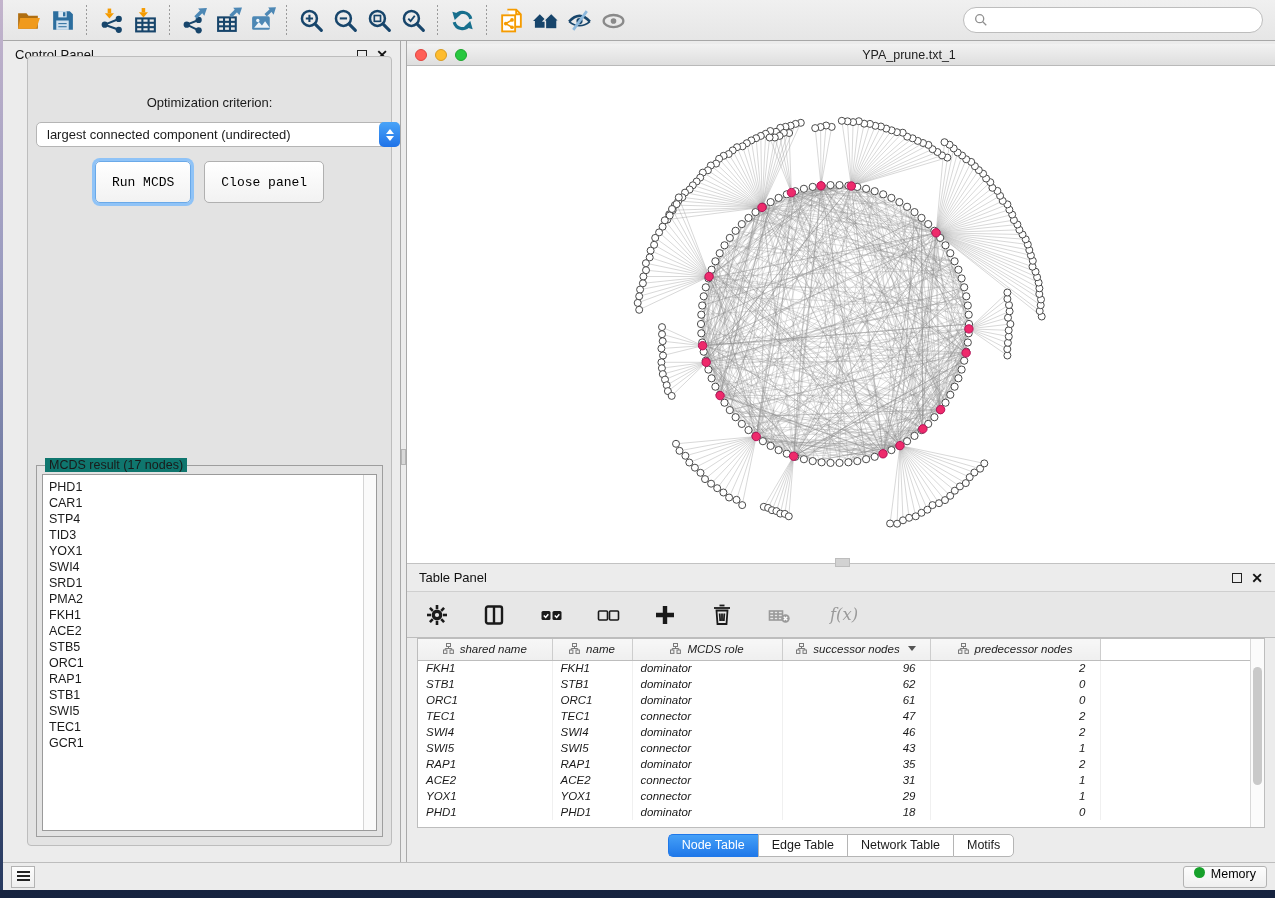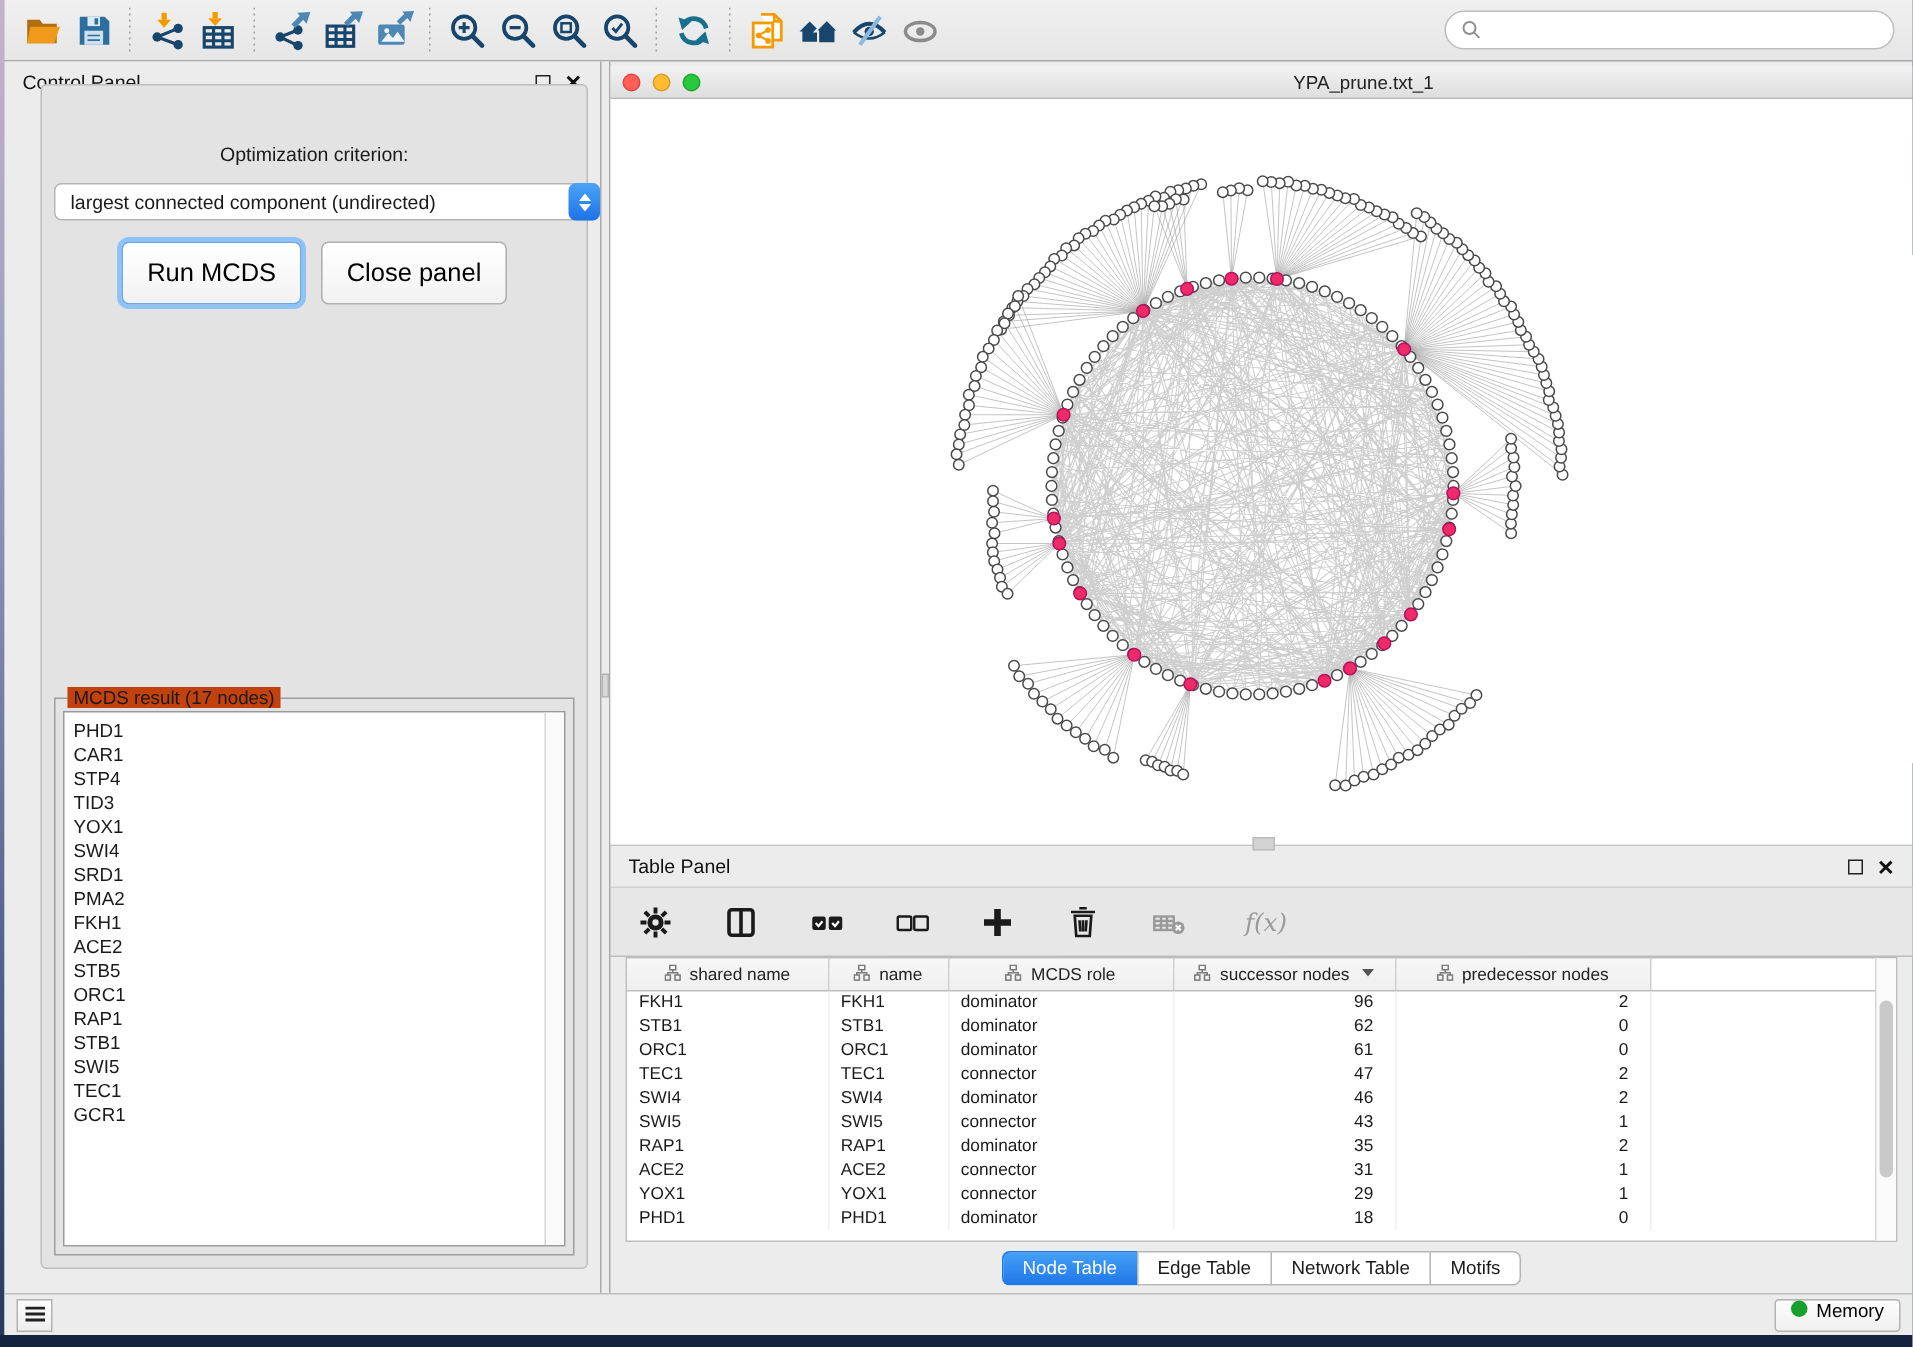--- a/index.html
+++ b/index.html
@@ -50,26 +50,26 @@
   .dropdown { margin:12px auto 0 auto; width:364px; height:25px; background:#fff; border:1px solid #b5b5b5;
     border-radius:5px; display:flex; align-items:center; cursor:pointer; }
   .dropdown .val { flex:1; padding:0 10px; font-size:13px; white-space:nowrap; }
   .dd-step { width:21px; height:25px; margin:-1px -1px -1px 0; border-radius:5px; flex:0 0 auto;
     background:linear-gradient(180deg,#4aa4f8,#1e72e8); display:flex; flex-direction:column;
     align-items:center; justify-content:center; gap:2px; }
   .dd-step .up { width:0; height:0; border-left:4px solid transparent; border-right:4px solid transparent; border-bottom:5px solid #fff; }
   .dd-step .dn { width:0; height:0; border-left:4px solid transparent; border-right:4px solid transparent; border-top:5px solid #fff; }
   .btn-row { display:flex; justify-content:center; gap:13px; margin-top:14px; }
   .mac-btn { height:42px; padding:0 16px; background:linear-gradient(180deg,#ffffff,#f2f2f2);
-    border:1px solid #b0b0b0; border-radius:5px; font-size:17px; cursor:pointer; font-family:Liberation Sans, sans-serif; }
+    border:1px solid #b0b0b0; border-radius:5px; font-size:13px; cursor:pointer; font-family:Liberation Mono, monospace; }
   .mac-btn.focused { box-shadow:0 0 0 3px #8fc3f7; border-color:#6aa9e8; }
 
   .result-group { margin-top:auto; position:relative; border:1px solid #9e9e9e; height:372px;
     display:flex; padding:8px 5px 5px 5px; }
-  .result-legend { position:absolute; top:-8px; left:8px; background:#c2410c; padding:0 4px; font-size:12.5px; }
+  .result-legend { position:absolute; top:-8px; left:8px; background:#0f766e; padding:0 4px; font-size:12.5px; }
   .result-list { flex:1; background:#fff; border:1px solid #9a9a9a; overflow:hidden; display:flex; }
   .result-items { flex:1; padding:4px 0 0 6px; }
   .result-items div { font-size:12.5px; line-height:16px; }
   .result-scroll { width:13px; border-left:1px solid #d5d5d5; background:#fafafa; }
 
   
   .vsplit { width:7px; flex:0 0 auto; background:#ececec; border-left:1px solid #a9a9a9; border-right:1px solid #a9a9a9; position:relative; }
   .vsplit .grip { position:absolute; top:408px; left:0; width:5px; height:16px; background:#d8d8d8; border:1px solid #b5b5b5; }
 
   
@@ -90,21 +90,21 @@
     background:#d2d2d2; border:1px solid #bdbdbd; z-index:3; }
 
   
   .tablepanel { flex:1 1 auto; display:flex; flex-direction:column; background:#ececec; border-top:1px solid #c2c2c2; min-height:0; }
   .tp-toolbar { height:47px; background:#e7e7e7; border-top:1px solid #cfcfcf; border-bottom:1px solid #bdbdbd;
     display:flex; align-items:center; gap:29px; padding:0 16px; flex:0 0 auto; }
   .tp-toolbar .tbtn { width:28px; height:28px; }
   .tp-toolbar .tbtn svg { width:24px; height:24px; }
   .tp-tablewrap { flex:1 1 auto; margin:0 10px; background:#fff; border:1px solid #bdbdbd;
     display:flex; min-height:0; position:relative; }
-  .tp-table { flex:1; min-width:0; }
+  .tp-table { flex:1; min-width:0;font-style:italic; }
   table.grid { border-collapse:collapse; table-layout:fixed; width:100%; }
   .grid th { height:21px; background:linear-gradient(180deg,#f7f7f7,#efefef); border-right:1px solid #cdcdcd;
     border-bottom:1px solid #bdbdbd; font-weight:normal; font-size:11.5px; color:#222;
     text-align:center; white-space:nowrap; overflow:hidden; cursor:pointer; }
   .grid th.filler { background:#fff; border-right:none; cursor:default; }
   .grid th .hicon { display:inline-block; vertical-align:-1px; margin-right:6px; }
   .grid th .sortchev { display:inline-block; width:0; height:0; margin-left:8px; vertical-align:2px;
     border-left:4px solid transparent; border-right:4px solid transparent; border-top:5px solid #555; }
   .grid td { height:16px; font-size:11.5px; padding:0 8px; white-space:nowrap; overflow:hidden;
     border-right:1px solid #f0f0f0; }

